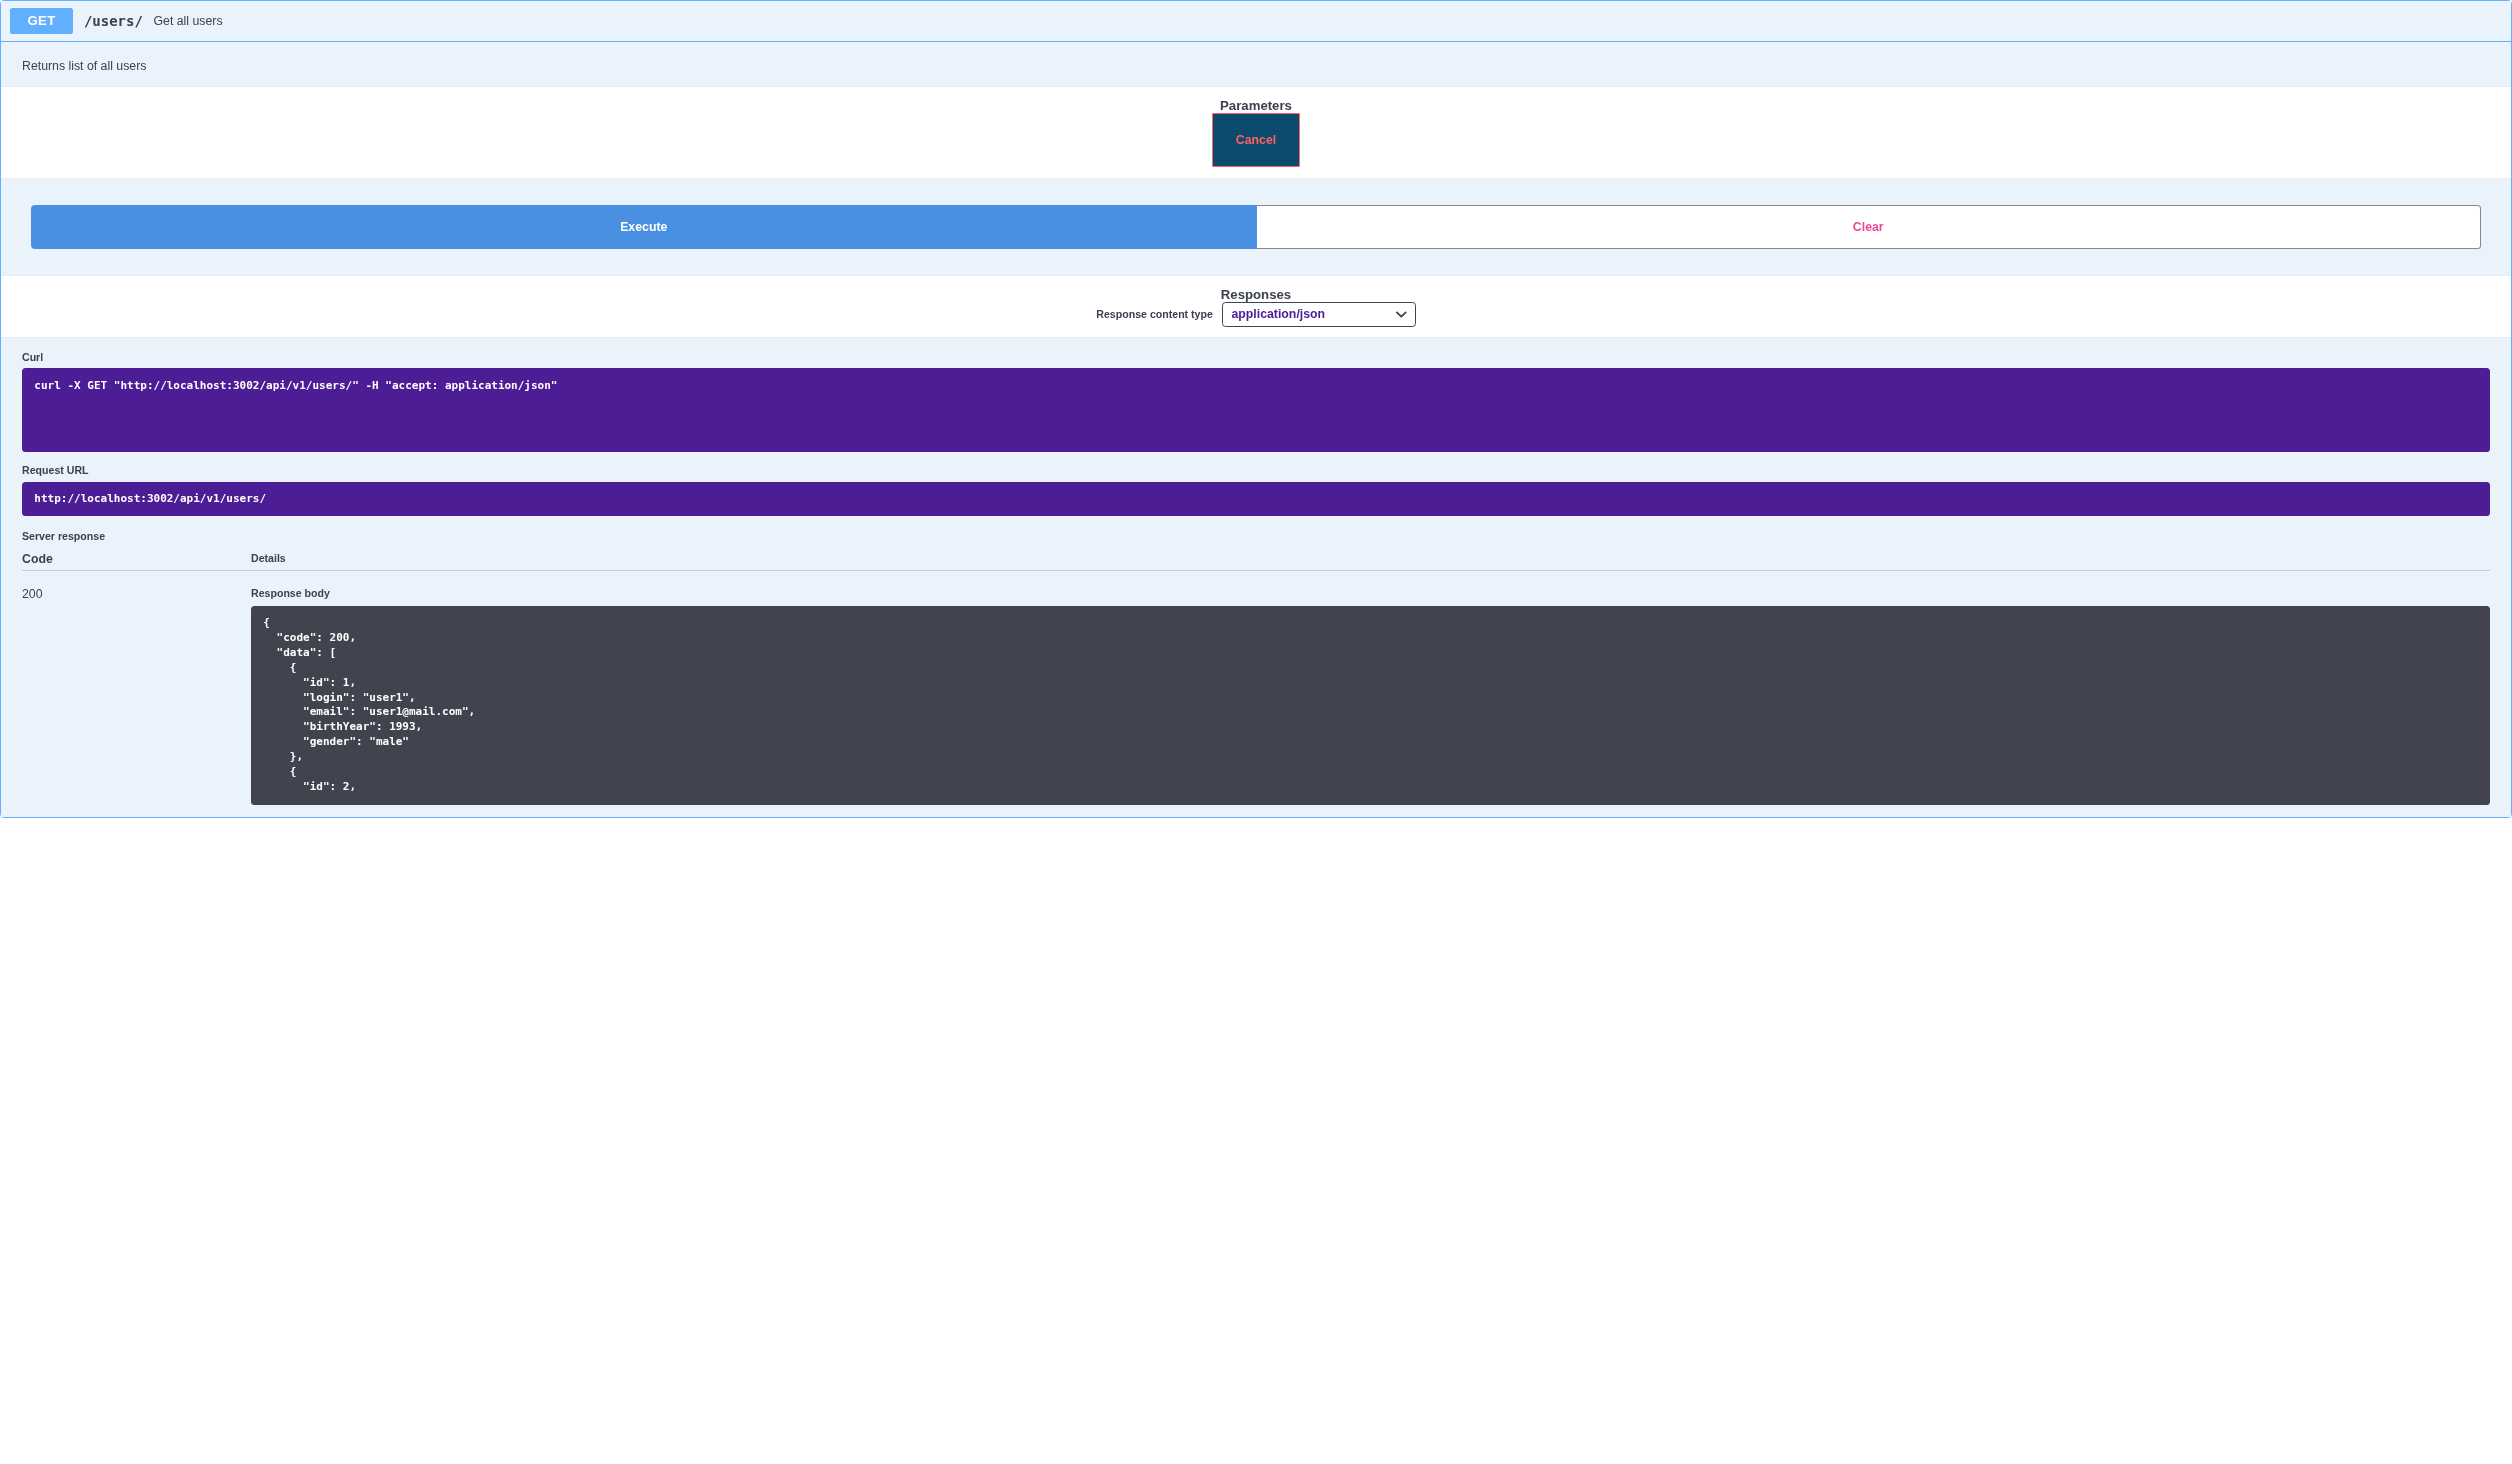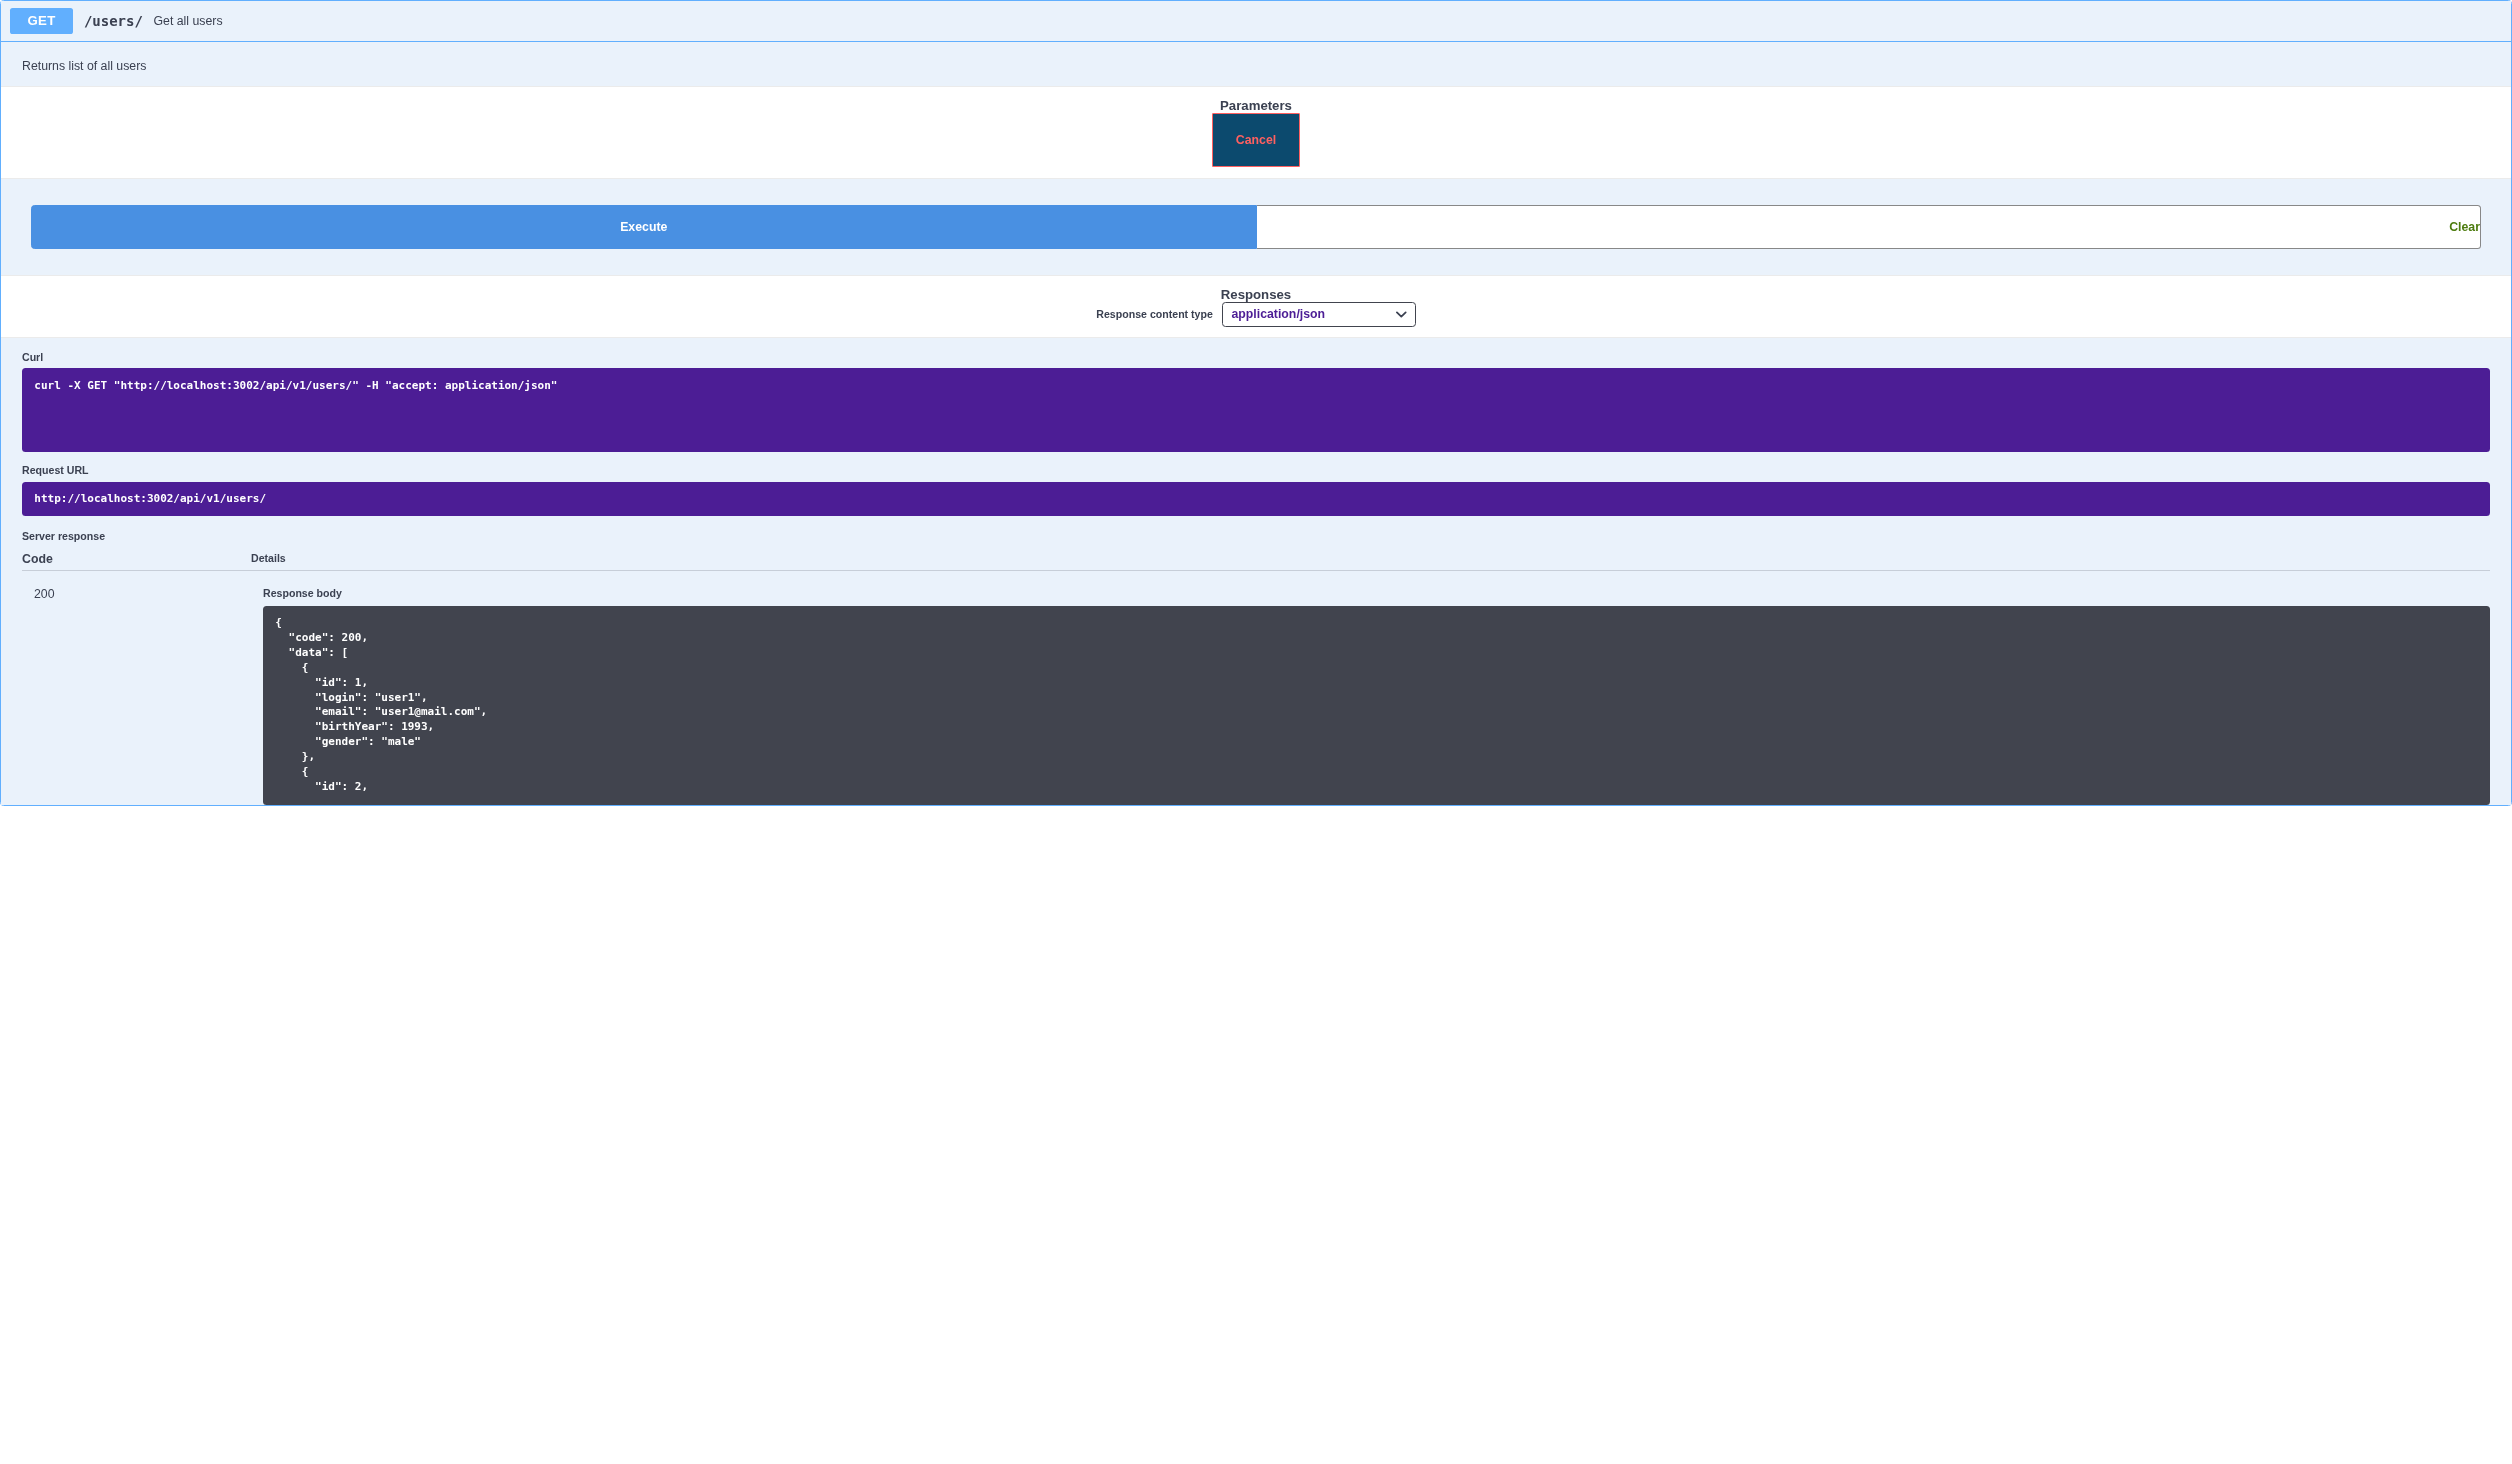--- a/index.html
+++ b/index.html
@@ -97,29 +97,28 @@
       font-weight: 700;
       border: 0.9px solid #4990e2;
       border-radius: 3.5px 0 0 3.5px;
       padding: 14px 0;
       font-size: 12.3px;
       cursor: pointer;
     }
     .clear-btn {
       flex: 1;
       background: #fff;
-      color: #4d7c0f;
+      color: #ec4899;
       font-weight: 700;
       border: 0.9px solid #888;
       border-left: none;
       border-radius: 0 3.5px 3.5px 0;
       padding: 7px 0;
       font-size: 12.3px;
       cursor: pointer;
-      text-align: right;
     }
     .content-type-label {
       font-size: 10.6px;
       font-weight: 700;
       color: #3b4151;
       margin-right: 8.8px;
     }
     .content-type-select-wrap {
       position: relative;
       display: inline-block;
@@ -182,22 +181,21 @@
       color: #3b4151;
     }
     .sub-label-server {
       font-size: 10.6px;
       font-weight: 700;
       padding: 14px 21px 1.8px 21px;
       color: #3b4151;
     }
     .response-row {
       display: flex;
-      padding: 16px 21px 0 21px;
-      margin-left: 12px;
+      padding: 16px 21px 12px 21px;
     }
     .col-code {
       width: 229px;
       font-size: 12.3px;
       color: #3b4151;
     }
     .col-details {
       flex: 1;
     }
     .resp-body-label {

